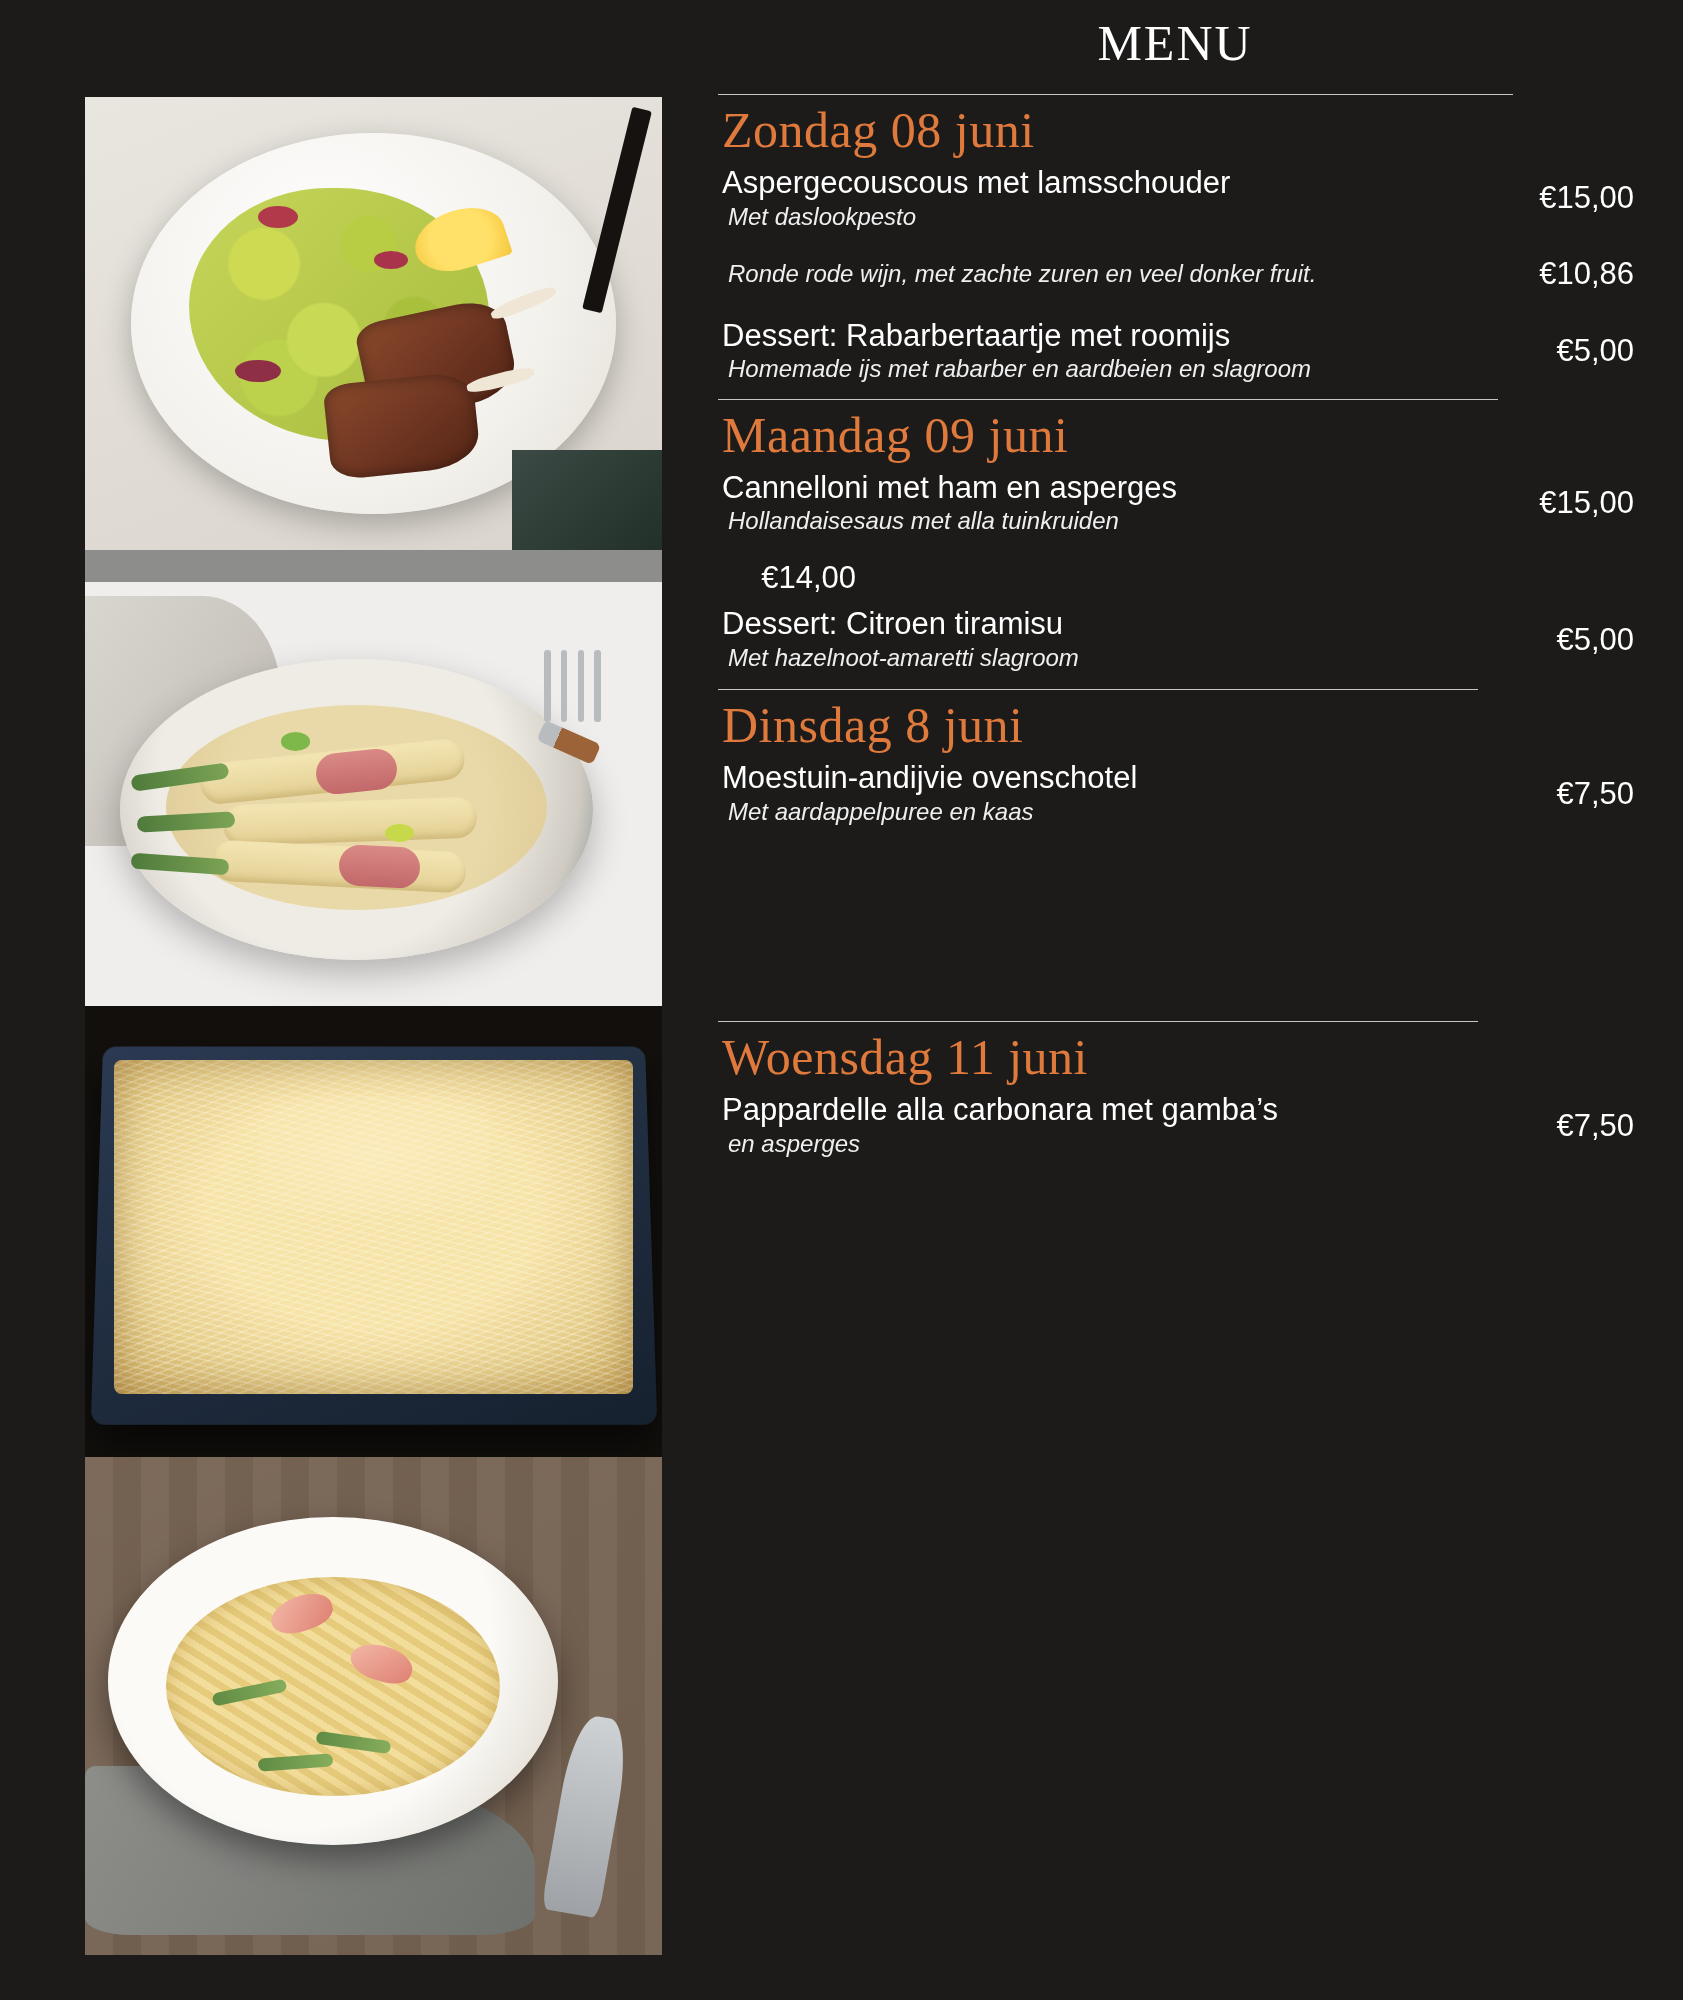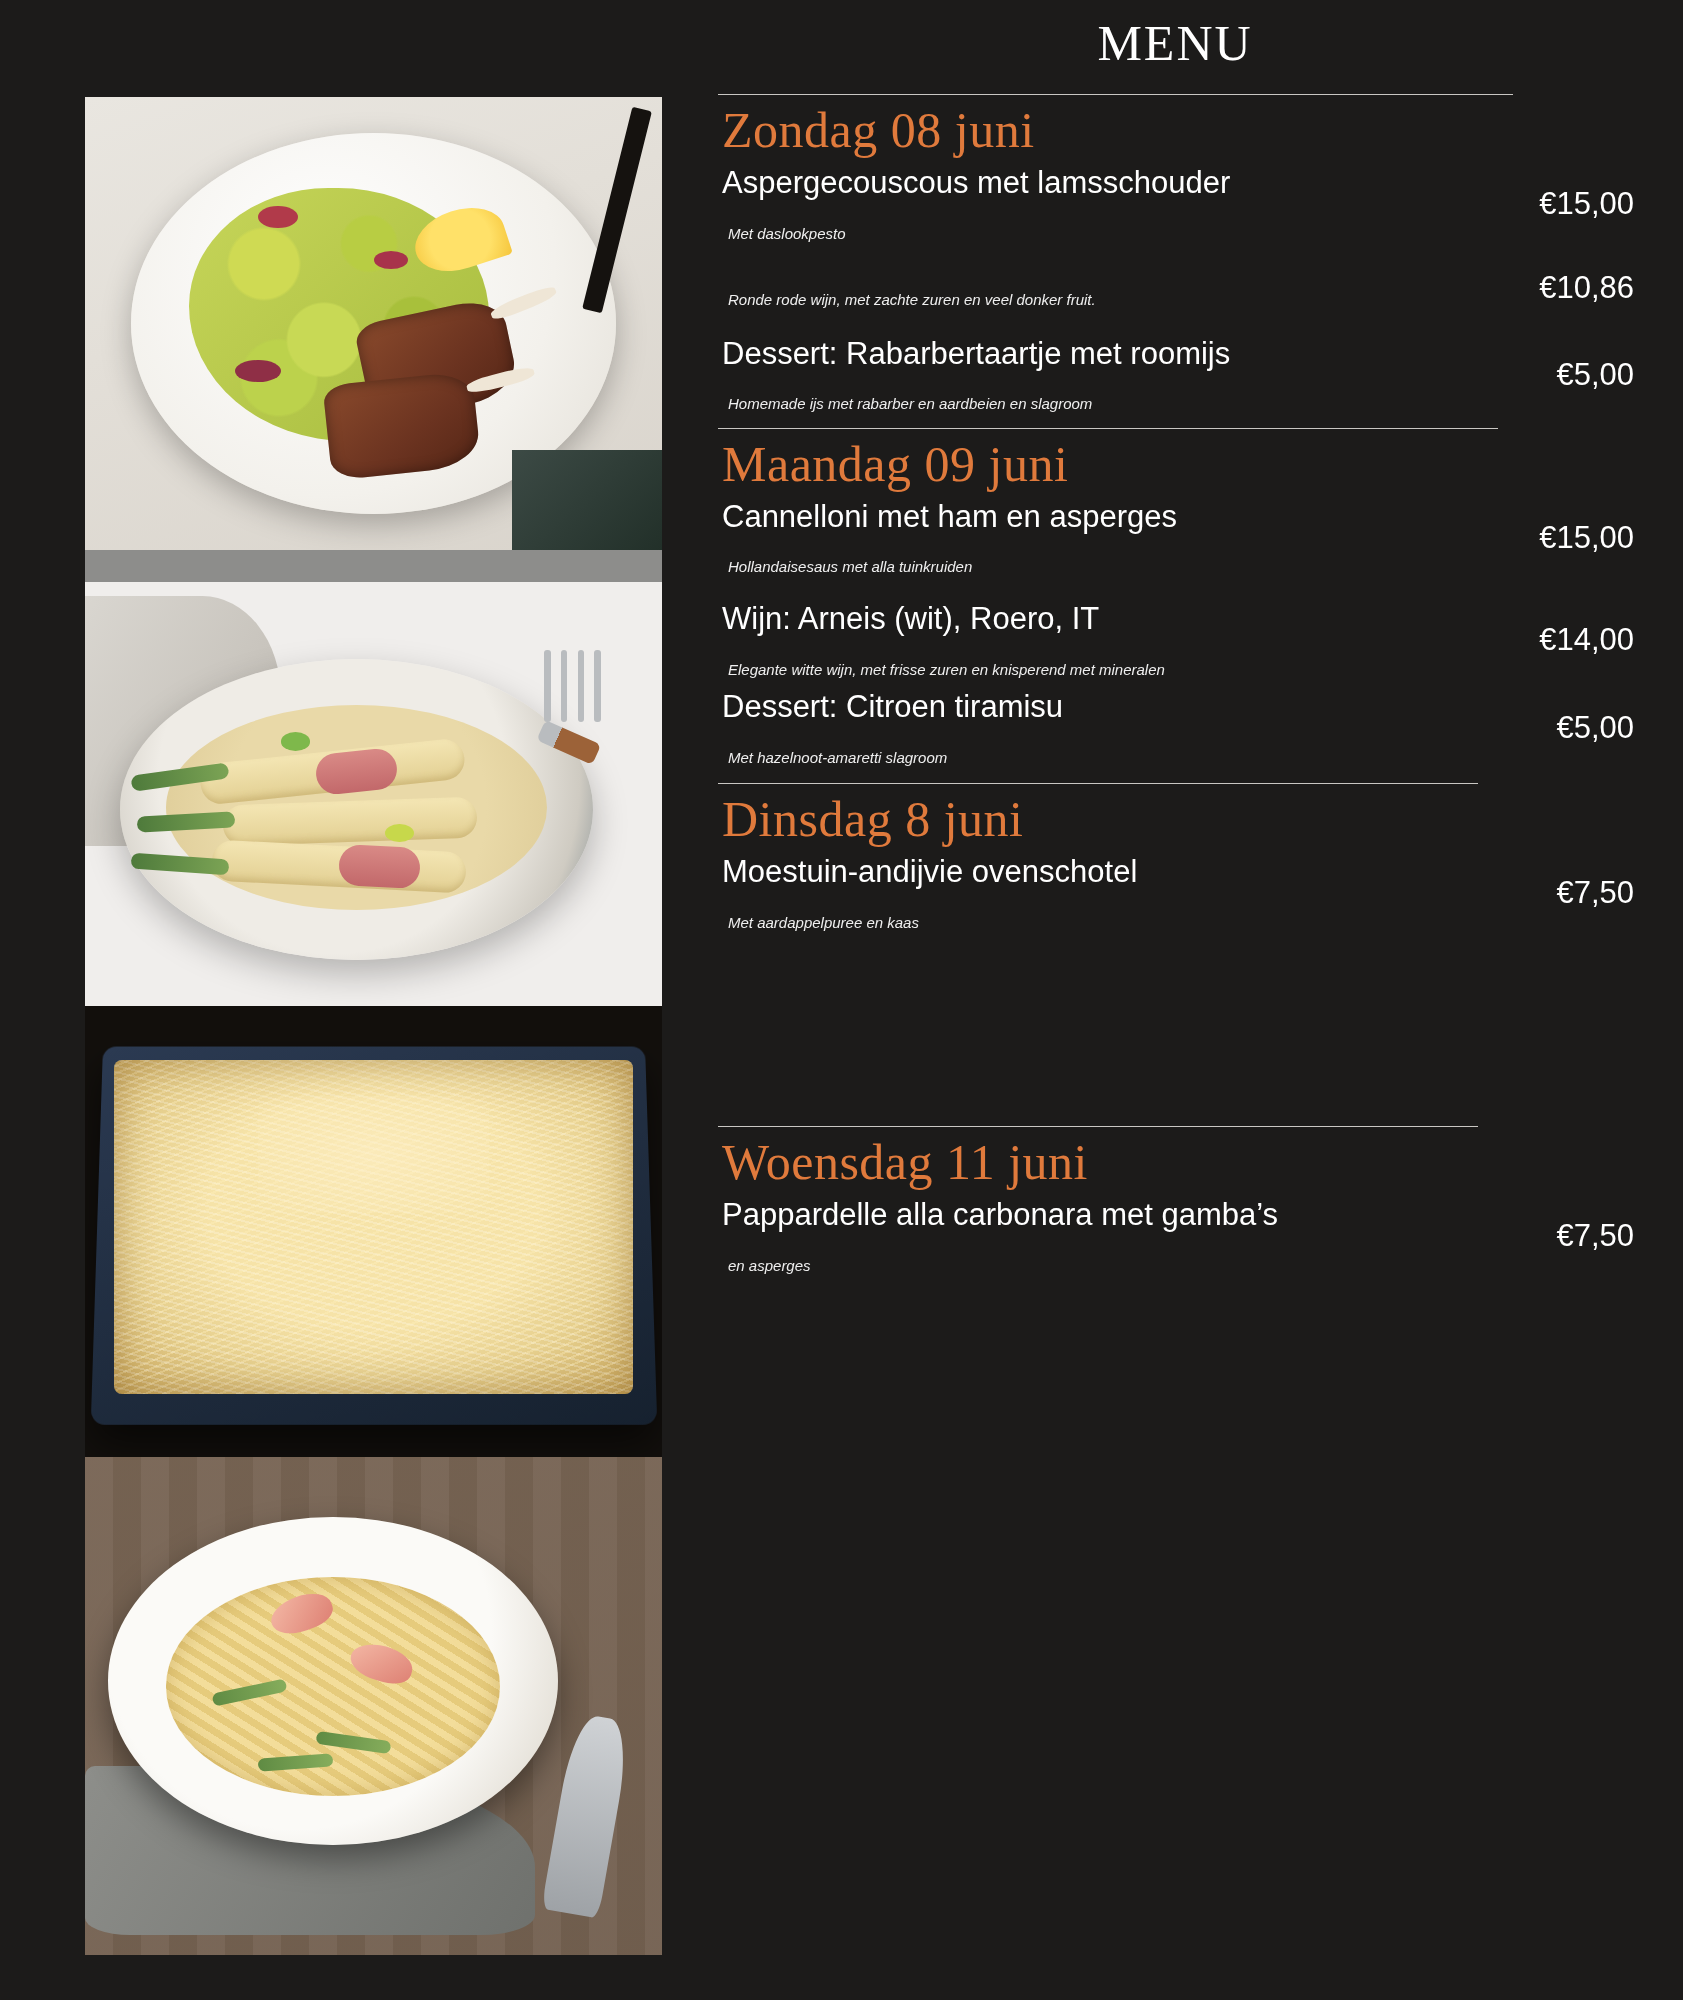--- a/index.html
+++ b/index.html
@@ -288,24 +288,24 @@
     margin: 6px 0 0 0;
     padding-left: 22px;
   }
   .item-left { max-width: 630px; }
   .item-name {
     font-size: 31px;
     line-height: 1.15;
     color: #ffffff;
   }
   .item-desc {
-    font-size: 15px;
+    font-size: 24px;
     font-style: italic;
     color: #efefef;
-    margin-top: 23px;
+    margin-top: 0;
     line-height: 1.3;
     padding-left: 6px;
   }
   .item-desc.justify { text-align: justify; max-width: 770px; }
   .price {
     font-size: 31px;
     color: #ffffff;
     white-space: nowrap;
     min-width: 140px;
     text-align: right;
@@ -418,24 +418,20 @@
 
       <div class="item">
         <div class="item-left">
           <div class="item-name">Cannelloni met ham en asperges</div>
           <div class="item-desc">Hollandaisesaus met alla tuinkruiden</div>
         </div>
         <div class="price">€15,00</div>
       </div>
 
       <div class="item" style="margin-top:24px;">
-        <div class="item-left">
-          <div class="item-name">Wijn: Arneis (wit), Roero, IT</div>
-          <div class="item-desc justify">Elegante witte wijn, met frisse zuren en knisperend met mineralen</div>
-        </div>
         <div class="price">€14,00</div>
       </div>
 
       <div class="item" style="margin-top:10px;">
         <div class="item-left">
           <div class="item-name">Dessert: Citroen tiramisu</div>
           <div class="item-desc">Met hazelnoot-amaretti slagroom</div>
         </div>
         <div class="price">€5,00</div>
       </div>

